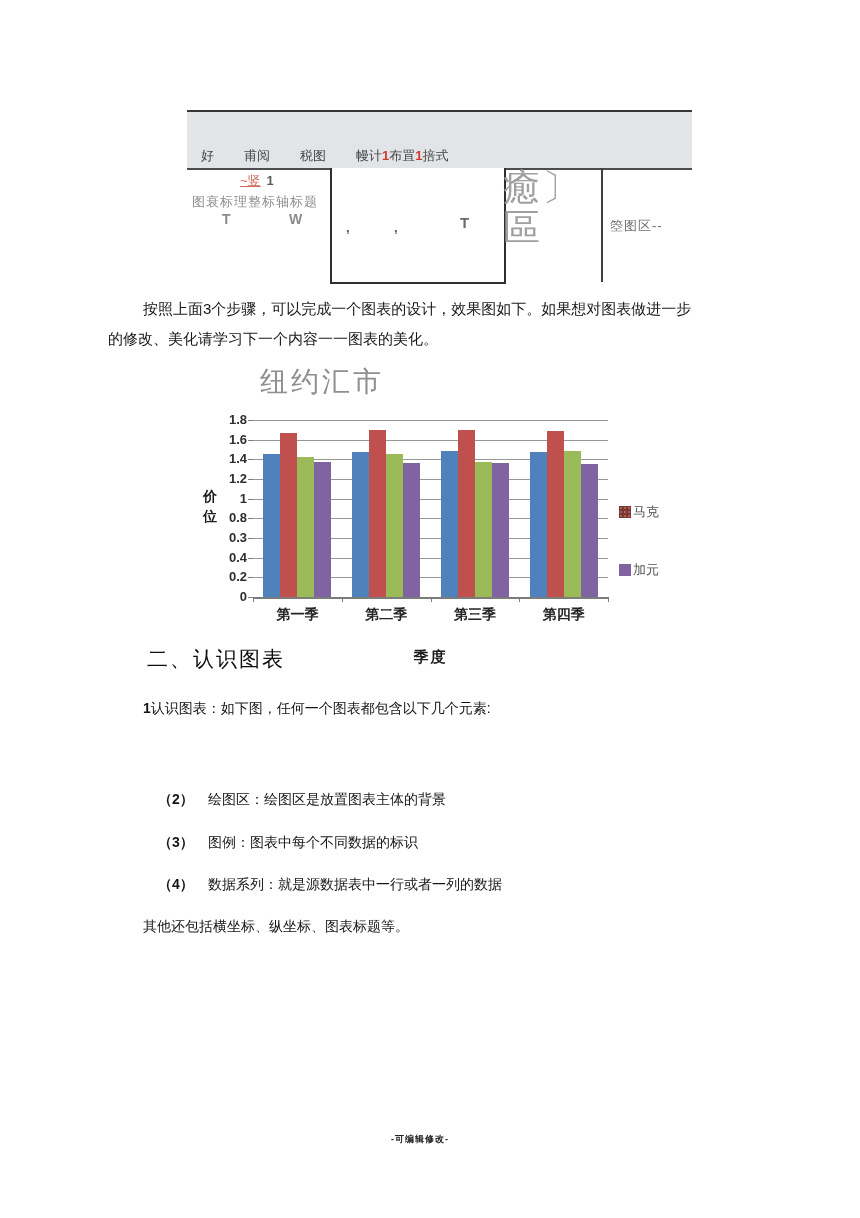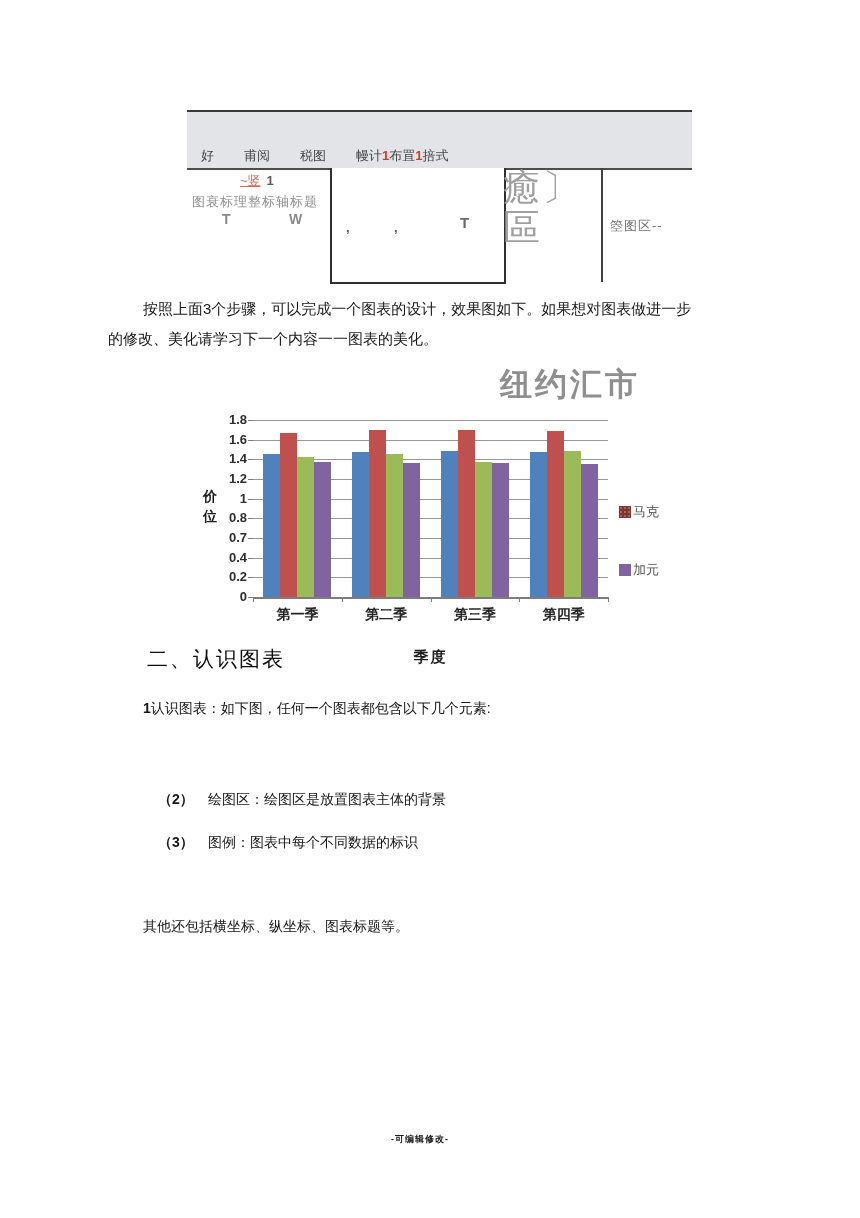--- a/index.html
+++ b/index.html
@@ -41,22 +41,22 @@
   .sec-heading{left:147px;top:645px;font-size:21px;color:#0f0f0f;letter-spacing:2px;}
   .sec-intro{left:143px;top:700px;font-size:14px;color:#161616;}
   .sec-intro b{font-weight:bold;}
   .list-item{left:158px;font-size:14px;color:#161616;white-space:nowrap;}
   .list-item .num{display:inline-block;width:50px;font-weight:600;}
   .closing{left:143px;top:918px;font-size:14px;color:#161616;}
   .footer{left:0;top:1133px;width:840px;text-align:center;font-size:9px;color:#222;
     letter-spacing:1px;font-weight:bold;}
 
   
-  .chart-title{left:260px;top:363px;width:380px;text-align:right;font-size:32px;
-    color:#8f8f8f;letter-spacing:3px;font-weight:700;}
+  .chart-title{left:260px;top:363px;width:380px;text-align:left;font-size:28px;
+    color:#8f8f8f;letter-spacing:3px;font-weight:400;}
   .gridline{position:absolute;height:0;border-top:1px solid #979797;}
   .gridline.zero{border-top:2px solid #7c7c7c;}
   .ytick-lab{position:absolute;width:36px;text-align:right;font-size:13px;font-weight:bold;color:#2e2e2e;}
   .ytick-mark{position:absolute;width:5px;border-top:1px solid #7c7c7c;}
   .xtick-mark{position:absolute;width:0;height:5px;border-left:1px solid #7c7c7c;}
   .bar{position:absolute;}
   .xcat{position:absolute;text-align:center;font-size:14px;font-weight:bold;color:#242424;}
   .y-axis-title{left:203px;top:486px;width:17px;font-size:14px;font-weight:bold;
     color:#1d1d1d;word-break:break-all;line-height:20px;}
   .x-axis-title{left:253px;top:648px;width:355px;text-align:center;font-size:15px;
@@ -122,21 +122,21 @@
       <div class="ytick-mark" style="left: 248px; top: 479px;"></div>
       <div class="ytick-lab" style="left: 211px; top: 471px;">1.2</div>
       <div class="gridline" style="left: 253px; top: 498.667px; width: 355px;"></div>
       <div class="ytick-mark" style="left: 248px; top: 498.667px;"></div>
       <div class="ytick-lab" style="left: 211px; top: 490.667px;">1</div>
       <div class="gridline" style="left: 253px; top: 518.333px; width: 355px;"></div>
       <div class="ytick-mark" style="left: 248px; top: 518.333px;"></div>
       <div class="ytick-lab" style="left: 211px; top: 510.333px;">0.8</div>
       <div class="gridline" style="left: 253px; top: 538px; width: 355px;"></div>
       <div class="ytick-mark" style="left: 248px; top: 538px;"></div>
-      <div class="ytick-lab" style="left: 211px; top: 530px;">0.7</div>
+      <div class="ytick-lab" style="left: 211px; top: 530px;">0.3</div>
       <div class="gridline" style="left: 253px; top: 557.667px; width: 355px;"></div>
       <div class="ytick-mark" style="left: 248px; top: 557.667px;"></div>
       <div class="ytick-lab" style="left: 211px; top: 549.667px;">0.4</div>
       <div class="gridline" style="left: 253px; top: 577.333px; width: 355px;"></div>
       <div class="ytick-mark" style="left: 248px; top: 577.333px;"></div>
       <div class="ytick-lab" style="left: 211px; top: 569.333px;">0.2</div>
       <div class="gridline zero" style="left: 253px; top: 597px; width: 355px;"></div>
       <div class="ytick-mark" style="left: 248px; top: 597px;"></div>
       <div class="ytick-lab" style="left: 211px; top: 589px;">0</div>
       <div class="bar" style="left: 263.375px; top: 454.417px; width: 17px; height: 142.583px; background: rgb(79, 129, 189);"></div>
@@ -180,17 +180,20 @@
   <div class="abs sec-intro">
     <b>1</b><span>认识图表：如下图，任何一个图表都包含以下几个元素:</span>
   </div>
 
   <div class="abs list-item" style="top:791px;">
     <span class="num">（2）</span><span>绘图区：绘图区是放置图表主体的背景</span>
   </div>
   <div class="abs list-item" style="top:834px;">
     <span class="num">（3）</span><span>图例：图表中每个不同数据的标识</span>
   </div>
+  <div class="abs list-item" style="top:876px;">
+    <span class="num">（4）</span><span>数据系列：就是源数据表中一行或者一列的数据</span>
+  </div>
 
   <div class="abs closing">其他还包括横坐标、纵坐标、图表标题等。</div>
 
   <div class="abs footer">-可编辑修改-</div>
 </div>
 
 </body></html>

